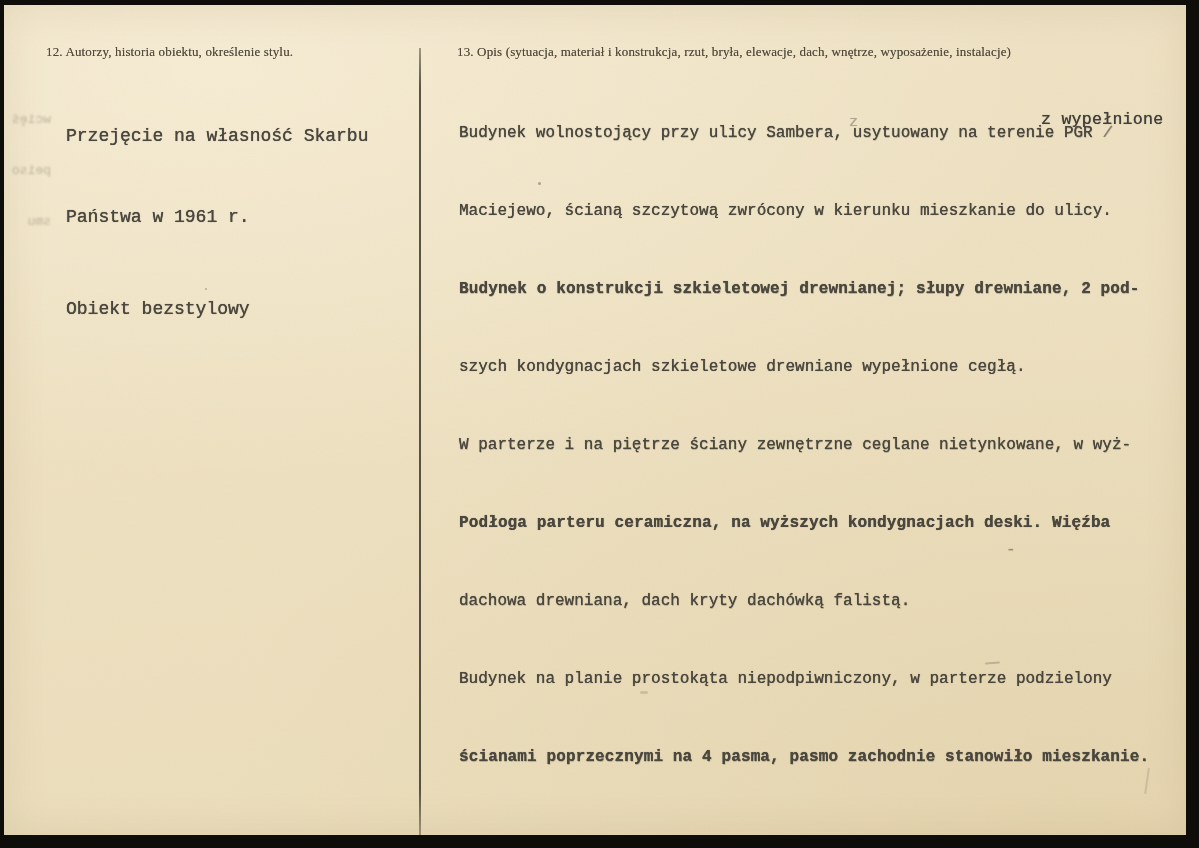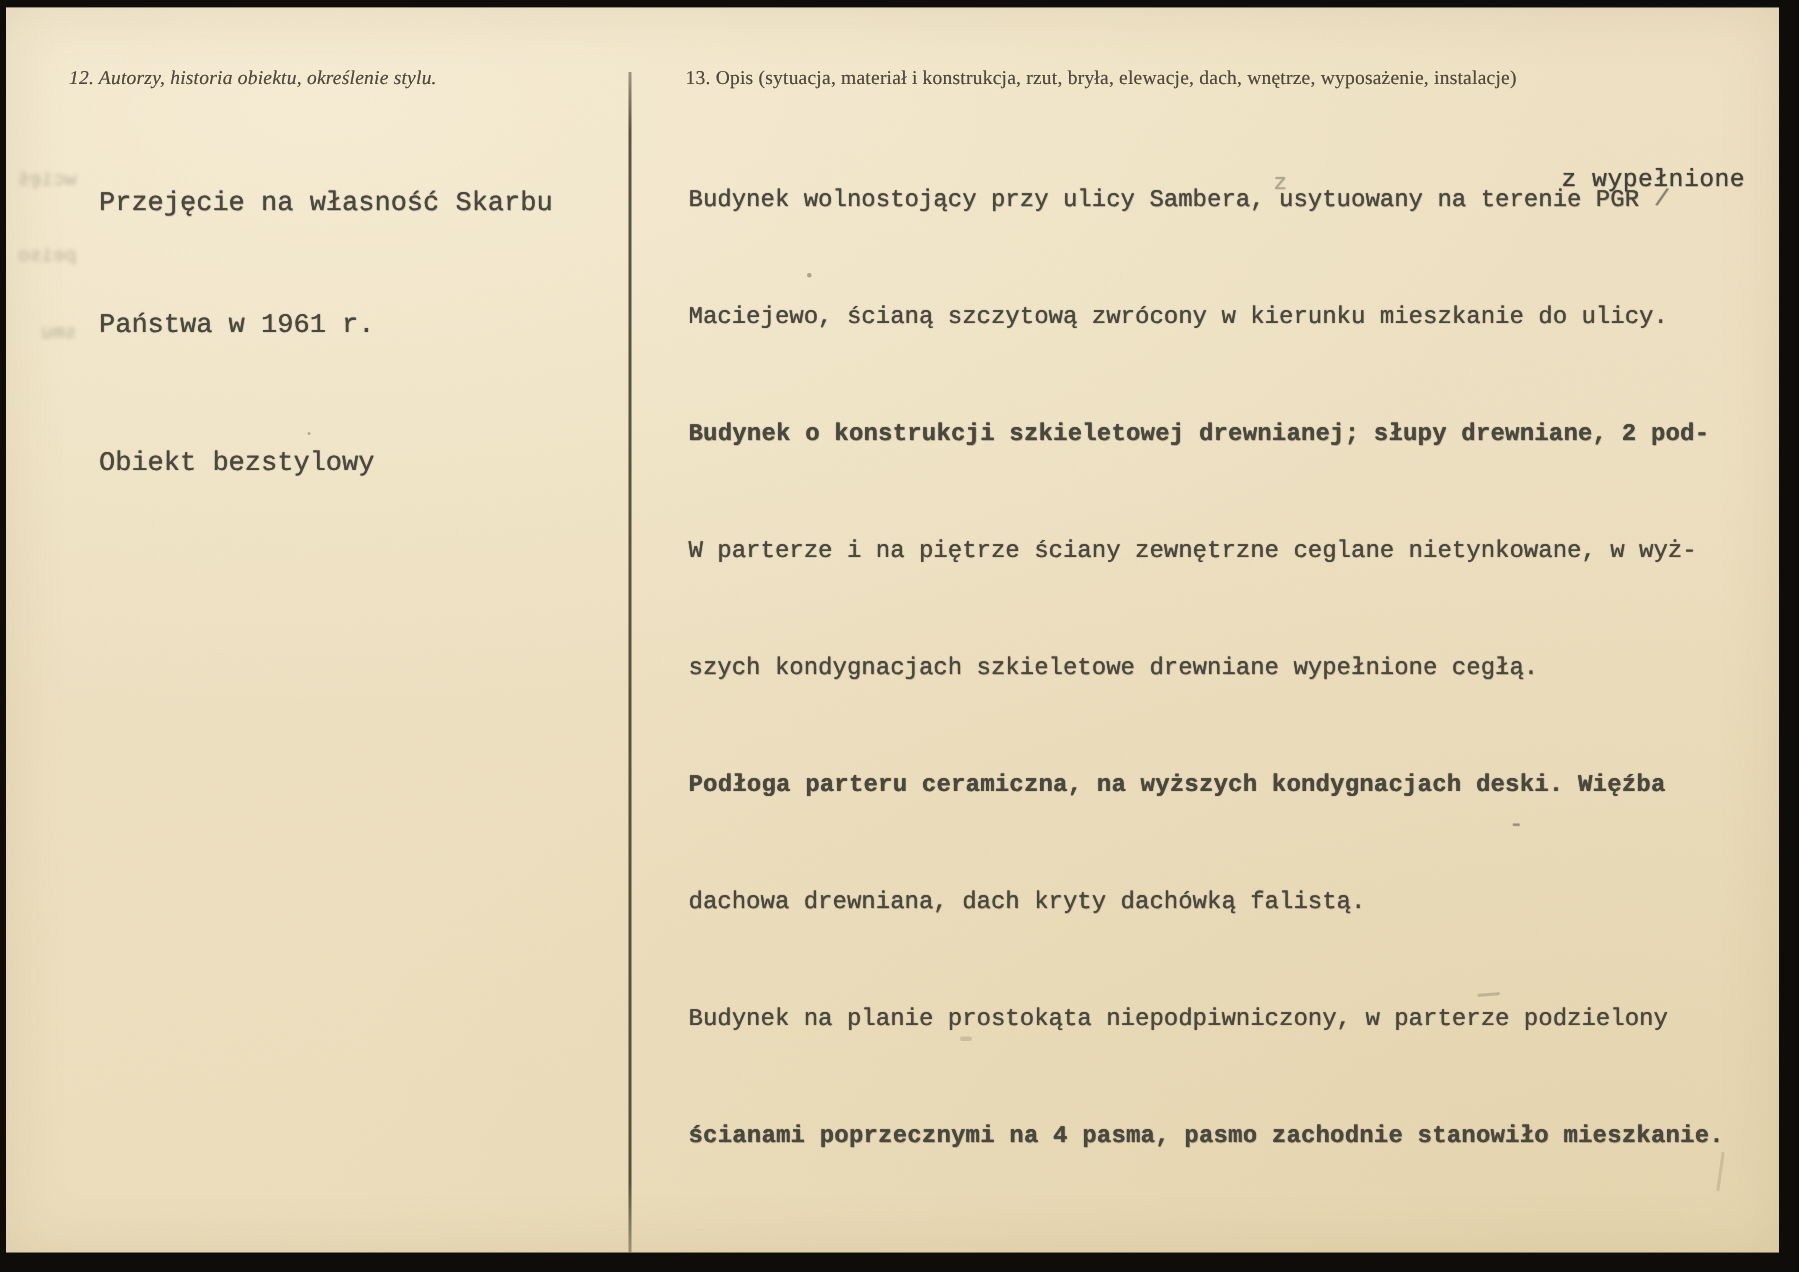--- a/index.html
+++ b/index.html
@@ -26,21 +26,21 @@
   .left-block{position:absolute;left:62px;top:64px;font-size:18px;line-height:27px;white-space:pre;}
   .tline{height:auto;}
   .right-block .tline:nth-child(odd){transform:translateY(.3px);}
   .right-block .tline:nth-child(3n){letter-spacing:.12px;font-weight:bold;}
   .para-gap{margin-top:11px;}
   .hdr{
     position:absolute;font-family:"Liberation Serif","DejaVu Serif",serif;
     font-size:13px;color:#514a3c;letter-spacing:.15px;white-space:pre;
     text-shadow:0 0 .4px rgba(70,62,48,.6);
   }
-  .hdr-12{left:42px;top:39px;font-style:italic;}
+  .hdr-12{left:42px;top:39px;}
   .hdr-13{left:453px;top:39px;}
   .col-divider{
     position:absolute;left:415px;top:43px;width:2px;height:787px;
     background:linear-gradient(to bottom, rgba(90,84,68,.55), #5a5444 5%, #55503f 94%, rgba(90,84,68,.5));
   }
   .ins-text{position:absolute;left:1037px;top:105px;font-size:16.5px;letter-spacing:.3px;color:#42403a;}
   .ins-caret{position:absolute;left:845px;top:109px;font-size:15px;opacity:.38;}
   .ins-slash{position:absolute;left:1099px;top:119px;font-size:16px;opacity:.6;transform:rotate(6deg);}
   .ins-dash{position:absolute;left:1002px;top:536px;font-size:16px;opacity:.5;}
   .bleed{
@@ -80,22 +80,22 @@
     <div class="typed left-block">
       <div class="tline">Przejęcie na własność Skarbu</div>
       <div class="tline">Państwa w 1961 r.</div>
       <div class="tline para-gap">Obiekt bezstylowy</div>
     </div>
 
     <div class="typed right-block">
       <div class="tline">Budynek wolnostojący przy ulicy Sambera, usytuowany na terenie PGR</div>
       <div class="tline">Maciejewo, ścianą szczytową zwrócony w kierunku mieszkanie do ulicy.</div>
       <div class="tline">Budynek o konstrukcji szkieletowej drewnianej; słupy drewniane, 2 pod-</div>
+      <div class="tline">szych kondygnacjach szkieletowe drewniane wypełnione cegłą.</div>
       <div class="tline">W parterze i na piętrze ściany zewnętrzne ceglane nietynkowane, w wyż-</div>
-      <div class="tline">szych kondygnacjach szkieletowe drewniane wypełnione cegłą.</div>
       <div class="tline">Podłoga parteru ceramiczna, na wyższych kondygnacjach deski. Więźba</div>
       <div class="tline">dachowa drewniana, dach kryty dachówką falistą.</div>
       <div class="tline">Budynek na planie prostokąta niepodpiwniczony, w parterze podzielony</div>
       <div class="tline">ścianami poprzecznymi na 4 pasma, pasmo zachodnie stanowiło mieszkanie.</div>
       
       
       
       
       
       

